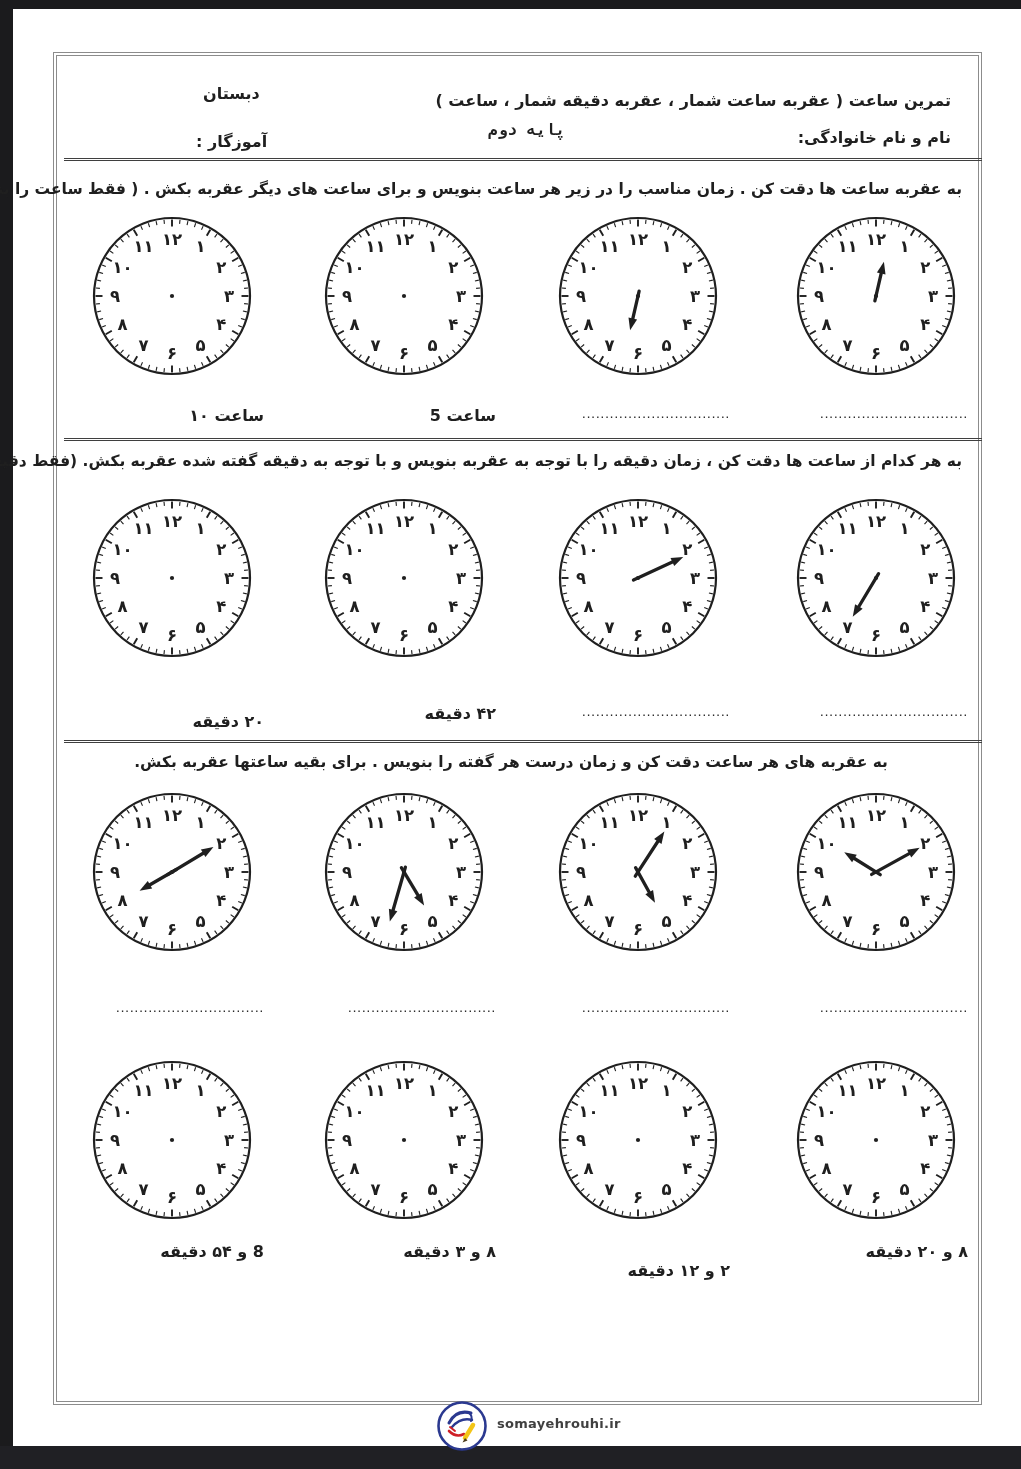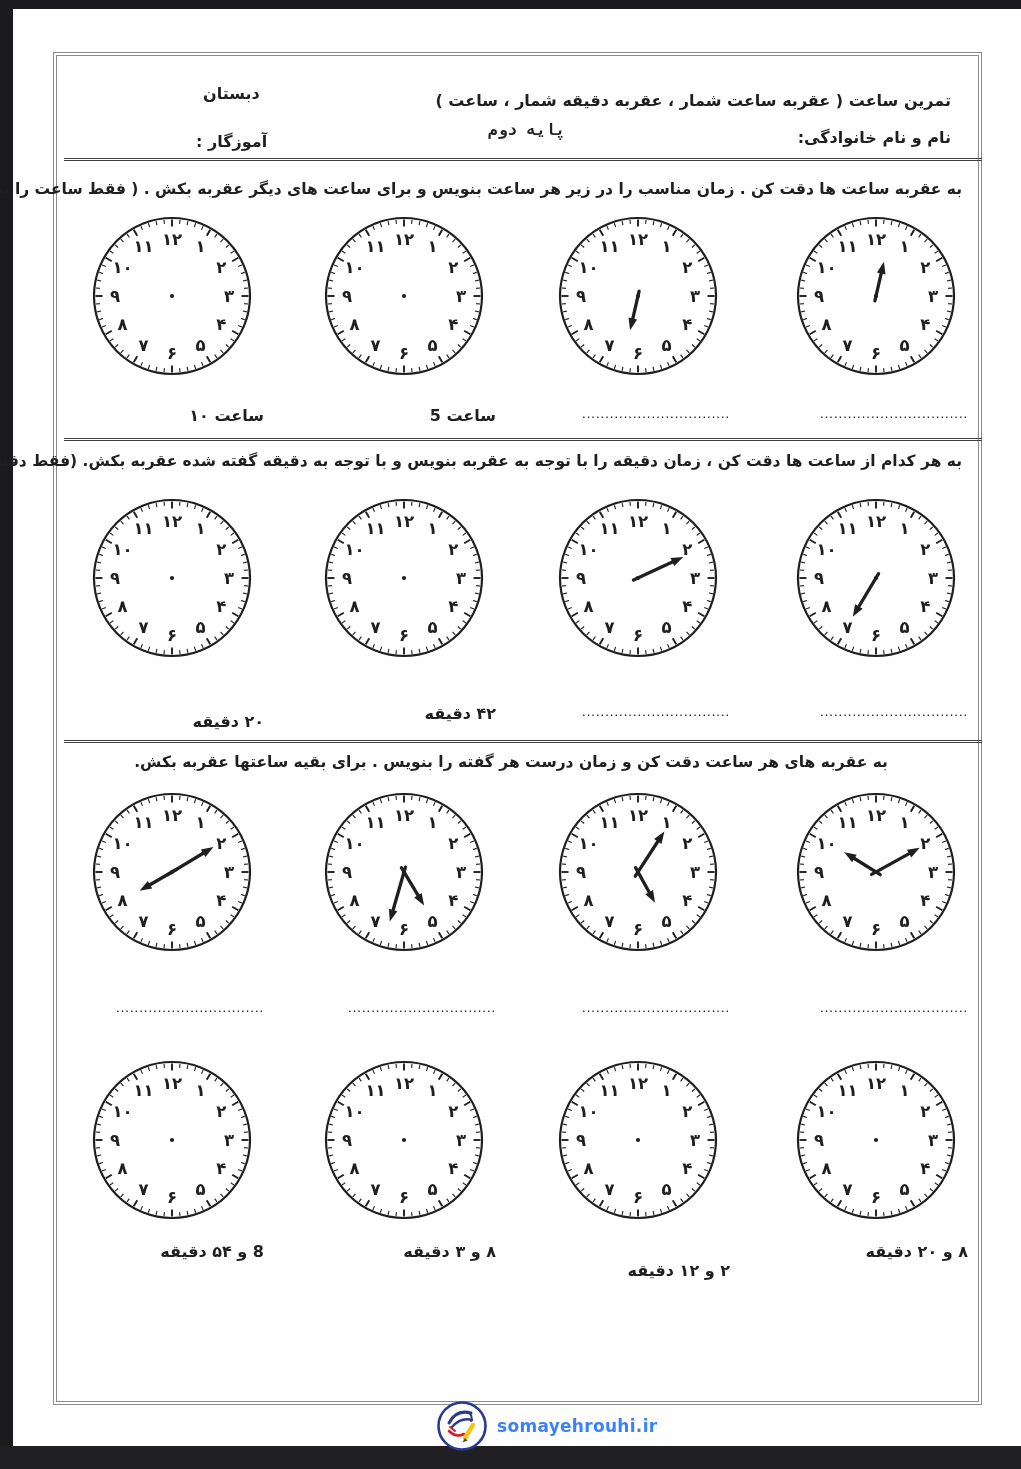--- a/index.html
+++ b/index.html
@@ -22,22 +22,22 @@
     font-size:15.5px;font-weight:bold;white-space:nowrap;
   }
   .clock-cell{position:absolute;width:164px;height:164px;}
   .clock-label{
     position:absolute;width:184px;text-align:right;direction:rtl;
     font-size:16px;font-weight:bold;white-space:nowrap;
   }
   .dots-label{font-size:13px;font-weight:normal;letter-spacing:.5px;color:#2b2b2b;}
   #footer-logo{position:absolute;left:436px;top:1400px;width:52px;height:52px;}
   #site-name{
-    position:absolute;left:497px;top:1416px;font-size:17px;font-weight:bold;
-    color:#3b82f6;letter-spacing:.3px;
+    position:absolute;left:497px;top:1416px;font-size:13px;font-weight:bold;
+    color:#404040;letter-spacing:.3px;
   }
 </style>
 </head>
 <body>
 
 <div class="band" id="band-top"></div>
 <div class="band" id="band-left"></div>
 <div class="band" id="band-bottom"></div>
 
 <div id="worksheet-frame"></div>

